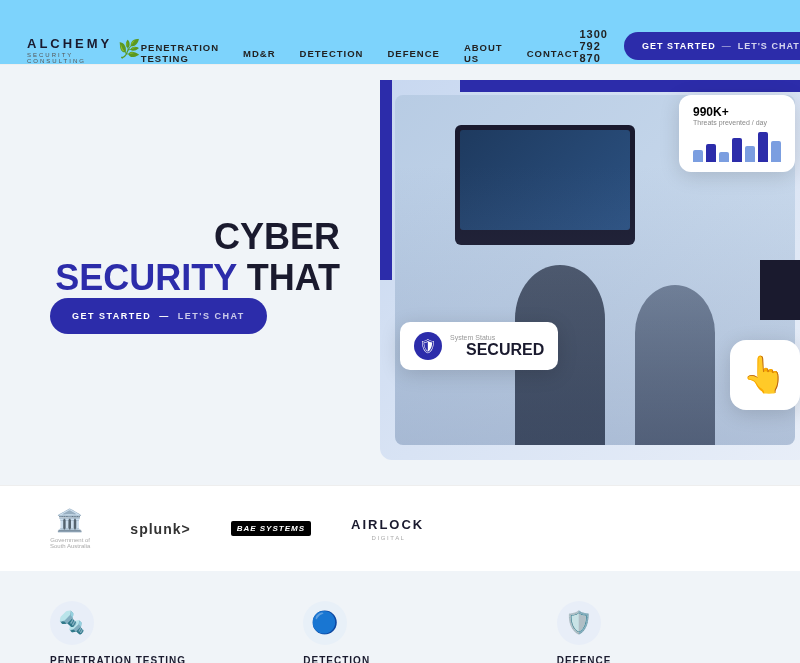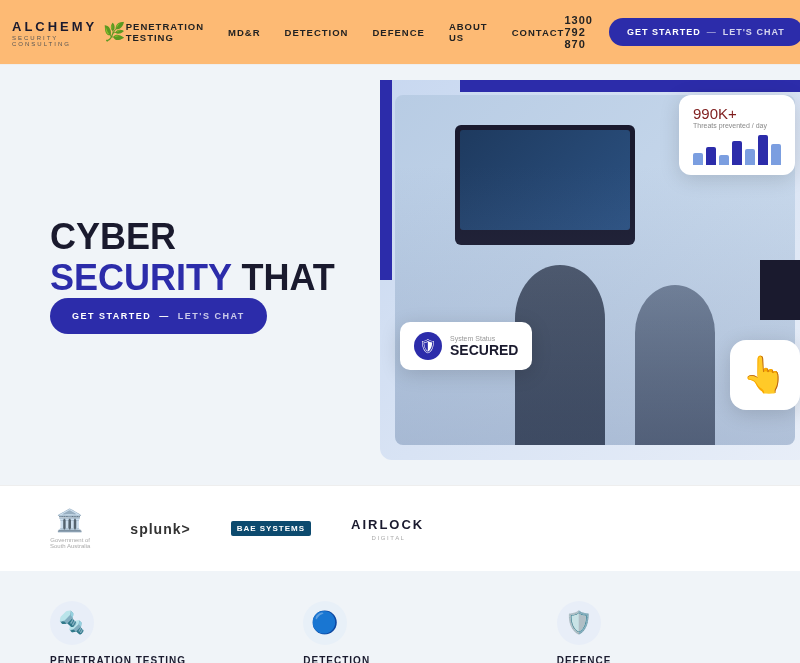--- a/index.html
+++ b/index.html
@@ -1,21 +1,21 @@
 <!DOCTYPE html>
 <html><head>
   <meta charset="utf-8">
   <style>
     * { margin: 0; padding: 0; box-sizing: border-box; }
     body { font-family: 'Arial', sans-serif; background: #f0f4f8; width: 800px; min-height: 663px; overflow: hidden; }
 
     
     .navbar {
-      display: flex; align-items: center; justify-content: space-between;
-      padding: 0 12px; height: 65px; background: #fdba74;
+      display: flex; align-items: flex-end; justify-content: space-between;
+      padding: 0 27px; height: 65px; background: #7dd3fc;
       border-bottom: 1px solid #eee; position: relative; z-index: 10;
     }
     .logo-area { display: flex; align-items: center; gap: 6px; }
     .logo-text { font-size: 13px; font-weight: 900; letter-spacing: 3px; color: #1a1a2e; }
     .logo-sub { font-size: 6px; letter-spacing: 2px; color: #555; display: block; }
     .logo-icon { font-size: 18px; color: #3a3a8c; }
     .nav-links { display: flex; gap: 24px; align-items: center; }
     .nav-links a {
       text-decoration: none; color: #222; font-size: 9.5px; font-weight: 700;
       letter-spacing: 1px; text-transform: uppercase;
@@ -34,21 +34,21 @@
     
     .hero {
       position: relative; background: #f0f4f8; min-height: 420px;
       display: flex; align-items: center; overflow: hidden;
     }
     .hero-left {
       flex: 0 0 380px; padding: 40px 40px 40px 50px; z-index: 2;
     }
     .hero-title {
       font-size: 36px; font-weight: 900; color: #1a1a2e; line-height: 1.15;
-      text-transform: uppercase; 
+      text-transform: uppercase;  text-align: right;
     }
     .hero-title .highlight { color: #2c2caa; }
     .hero-cta {
       background: #2c2caa; color: #fff; border: none; border-radius: 25px;
       padding: 13px 22px; font-size: 9px; font-weight: 700; letter-spacing: 1.5px;
       cursor: pointer; display: inline-flex; align-items: center; gap: 8px;
       text-transform: uppercase;
     }
     .hero-cta .chat-label { color: rgba(255,255,255,0.75); }
 
@@ -75,39 +75,39 @@
       position: absolute; right: 0; top: 180px; width: 50px; height: 60px;
       background: #1a1a2e; z-index: 4;
     }
 
     
     .stats-card {
       position: absolute; top: 15px; right: 15px; z-index: 10;
       background: #fff; border-radius: 12px; padding: 10px 14px;
       box-shadow: 0 4px 20px rgba(0,0,0,0.15); min-width: 110px;
     }
-    .stats-number { font-size: 15px; font-weight: 400; color: #7f1d1d; }
+    .stats-number { font-size: 12px; font-weight: 700; color: #000000; }
     .stats-label { font-size: 7px; color: #888; margin-bottom: 6px; }
     .bar-chart { display: flex; align-items: flex-end; gap: 3px; height: 30px; }
     .bar { width: 10px; background: #2c2caa; border-radius: 2px 2px 0 0; }
     .bar.light { background: #7b9ee0; }
 
     
     .secure-badge {
       position: absolute; left: 20px; bottom: 90px; z-index: 10;
       background: #fff; border-radius: 10px; padding: 10px 14px;
       box-shadow: 0 4px 20px rgba(0,0,0,0.15);
       display: flex; align-items: center; gap: 8px;
     }
     .shield-icon-badge {
       width: 28px; height: 28px; background: #2c2caa; border-radius: 50%;
       display: flex; align-items: center; justify-content: center; color: #fff; font-size: 14px;
     }
     .secure-text .label { font-size: 7px; color: #999; }
-    .secure-text .value { font-size: 14px; font-weight: 800; color: #1a1a2e; }
+    .secure-text .value { font-size: 16px; font-weight: 800; color: #1a1a2e; margin-left: 16px; }
 
     
     .fingerprint-card {
       position: absolute; right: 10px; bottom: 50px; z-index: 10;
       background: #fff; border-radius: 16px; padding: 14px;
       box-shadow: 0 4px 20px rgba(0,0,0,0.15); width: 70px; height: 70px;
       display: flex; align-items: center; justify-content: center;
     }
     .fingerprint-icon { font-size: 36px; color: #2c2caa; }
 
@@ -147,21 +147,21 @@
       background: #fff; padding: 22px 50px;
       display: flex; align-items: center; gap: 40px; border-top: 1px solid #eee;
     }
     .partner-logo {
       display: flex; flex-direction: column; align-items: center;
       font-size: 9px; color: #666; gap: 3px;
     }
     .partner-emblem { font-size: 22px; }
     .partner-name { font-size: 9px; font-weight: 700; letter-spacing: 1px; }
     .partner-name.splunk { color: #333; font-size: 14px; font-weight: 900; }
-    .partner-name.bae { background: #0c4a6e; color: #fff; padding: 3px 6px; font-size: 8px; border-radius: 2px; }
+    .partner-name.bae { background: #000000; color: #fff; padding: 3px 6px; font-size: 8px; border-radius: 2px; font-style: italic; }
     .partner-name.airlock { letter-spacing: 2px; font-size: 13px; color: #1a1a2e; font-weight: 900; }
     .partner-sub { font-size: 6px; color: #aaa; text-align: center; }
 
     
     .services {
       background: #f0f4f8; padding: 30px 50px 20px;
       display: flex; gap: 60px;
     }
     .service-item { flex: 1; max-width: 200px; }
     .service-icon {

